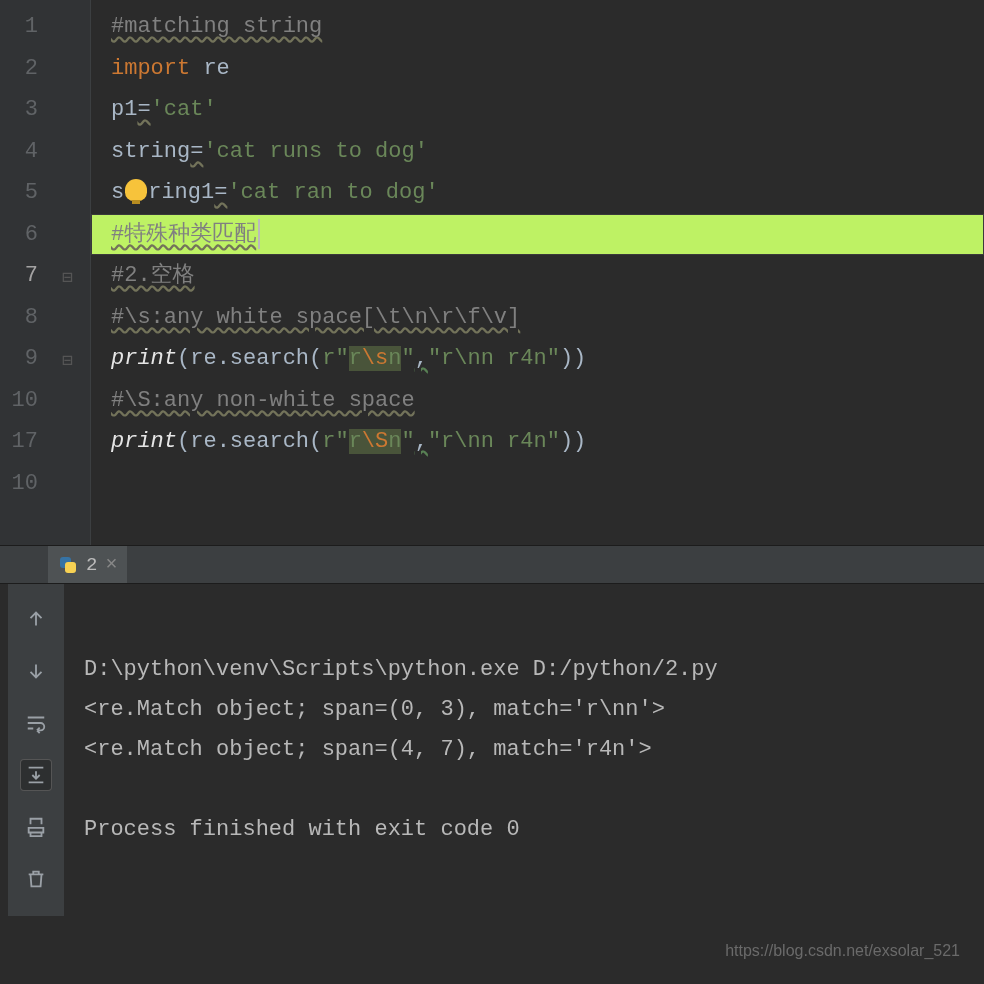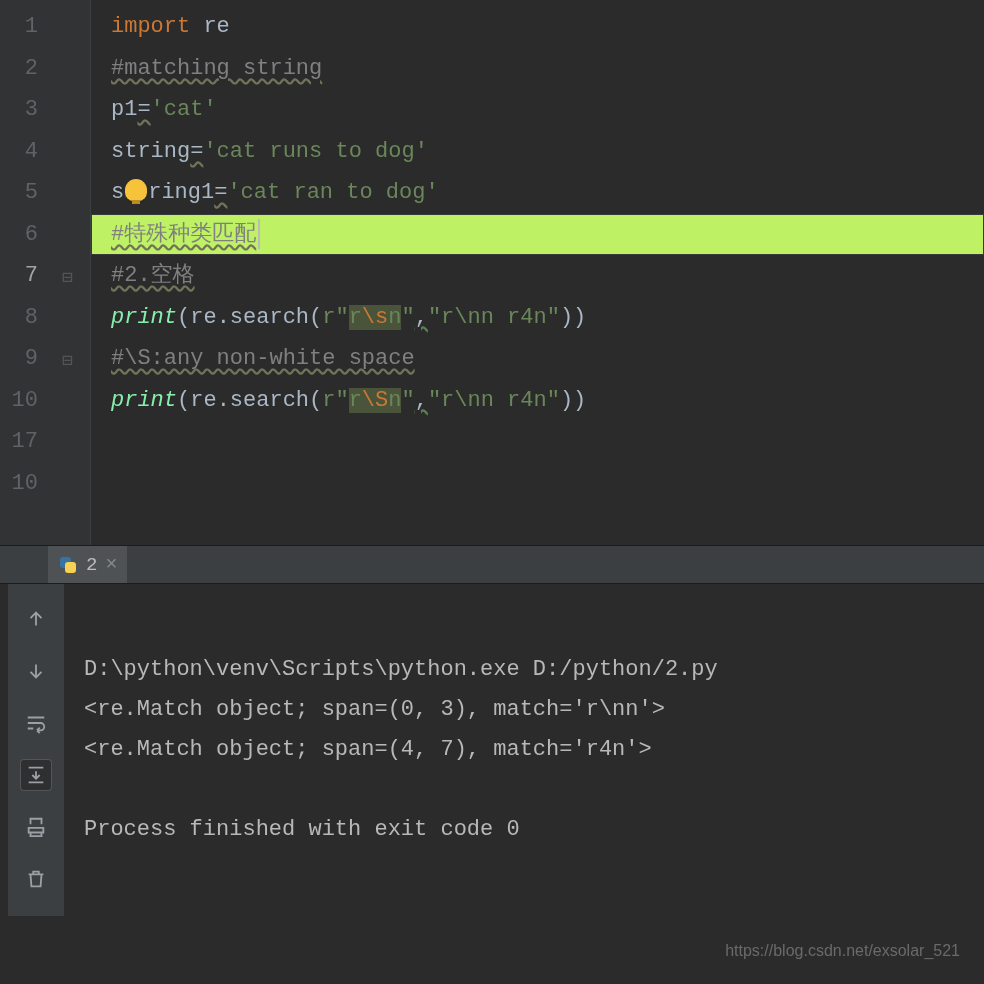--- a/index.html
+++ b/index.html
@@ -35,21 +35,21 @@
 }
 .code .row.cur { background:#bef264; box-shadow:inset 0 0 0 1px #3a3a3a; }
 .caret {
   display:inline-block; width:2px; height:30px;
   background:#bbbbbb; vertical-align:middle; margin-left:2px;
 }
 .wavy { text-decoration:underline wavy #73735a; text-underline-offset:4px; }
 .cmt { color:#808080; }
 .kw { color:#cc7832; }
 .id { color:#a9b7c6; }
-.fn { color:#86efac; font-style:italic;text-align:right; }
+.fn { color:#e5e5e5; font-style:italic;text-align:right; }
 .str { color:#6a8759; }
 .op { color:#a9b7c6; }
 .paren { color:#a9b7c6; }
 .hl-g { background:#49543a; }
 .esc { color:#cc7832; }
 .typo { text-decoration:underline wavy #588154; text-underline-offset:3px; }
 .bulb {
   display:inline-block; width:22px; height:22px;
   background:#f7c33b; border-radius:50% 50% 40% 40%;
   vertical-align:-3px; margin:0 1px;
@@ -103,27 +103,28 @@
     <div class="ln">9</div>
     <div class="ln">10</div>
     <div class="ln">17</div>
     <div class="ln">10</div>
   </div>
   <div class="fold">
     <span class="fold-mark" style="top:266px">⊟</span>
     <span class="fold-mark" style="top:349px">⊟</span>
   </div>
   <div class="code">
+    <div class="row"><span class="cmt wavy">#matching string</span></div>
     <div class="row"><span class="kw">import</span> <span class="id">re</span></div>
-    <div class="row"><span class="cmt wavy">#matching string</span></div>
     <div class="row"><span class="id">p1</span><span class="op wavy">=</span><span class="str">'cat'</span></div>
     <div class="row"><span class="id">string</span><span class="op wavy">=</span><span class="str">'cat runs to dog'</span></div>
     <div class="row"><span class="id">s</span><span class="bulb"></span><span class="id">ring1</span><span class="op wavy">=</span><span class="str">'cat ran to dog'</span></div>
     <div class="row cur"><span class="cmt wavy">#特殊种类匹配</span><span class="caret"></span></div>
     <div class="row"><span class="cmt wavy">#2.空格</span></div>
+    <div class="row"><span class="cmt wavy">#\s:any white space[\t\n\r\f\v]</span></div>
     <div class="row"><span class="fn">print</span><span class="paren">(</span><span class="id">re</span><span class="op">.</span><span class="id">search</span><span class="paren">(</span><span class="str">r"</span><span class="str hl-g">r</span><span class="esc hl-g">\s</span><span class="str hl-g">n</span><span class="str">"</span><span class="op typo">,</span><span class="str">"r\nn r4n"</span><span class="paren">))</span></div>
     <div class="row"><span class="cmt wavy">#\S:any non-white space</span></div>
     <div class="row"><span class="fn">print</span><span class="paren">(</span><span class="id">re</span><span class="op">.</span><span class="id">search</span><span class="paren">(</span><span class="str">r"</span><span class="str hl-g">r</span><span class="esc hl-g">\S</span><span class="str hl-g">n</span><span class="str">"</span><span class="op typo">,</span><span class="str">"r\nn r4n"</span><span class="paren">))</span></div>
   </div>
 </div>
 
 <div class="divider"></div>
 
 <div>
   <div class="tabrow">

